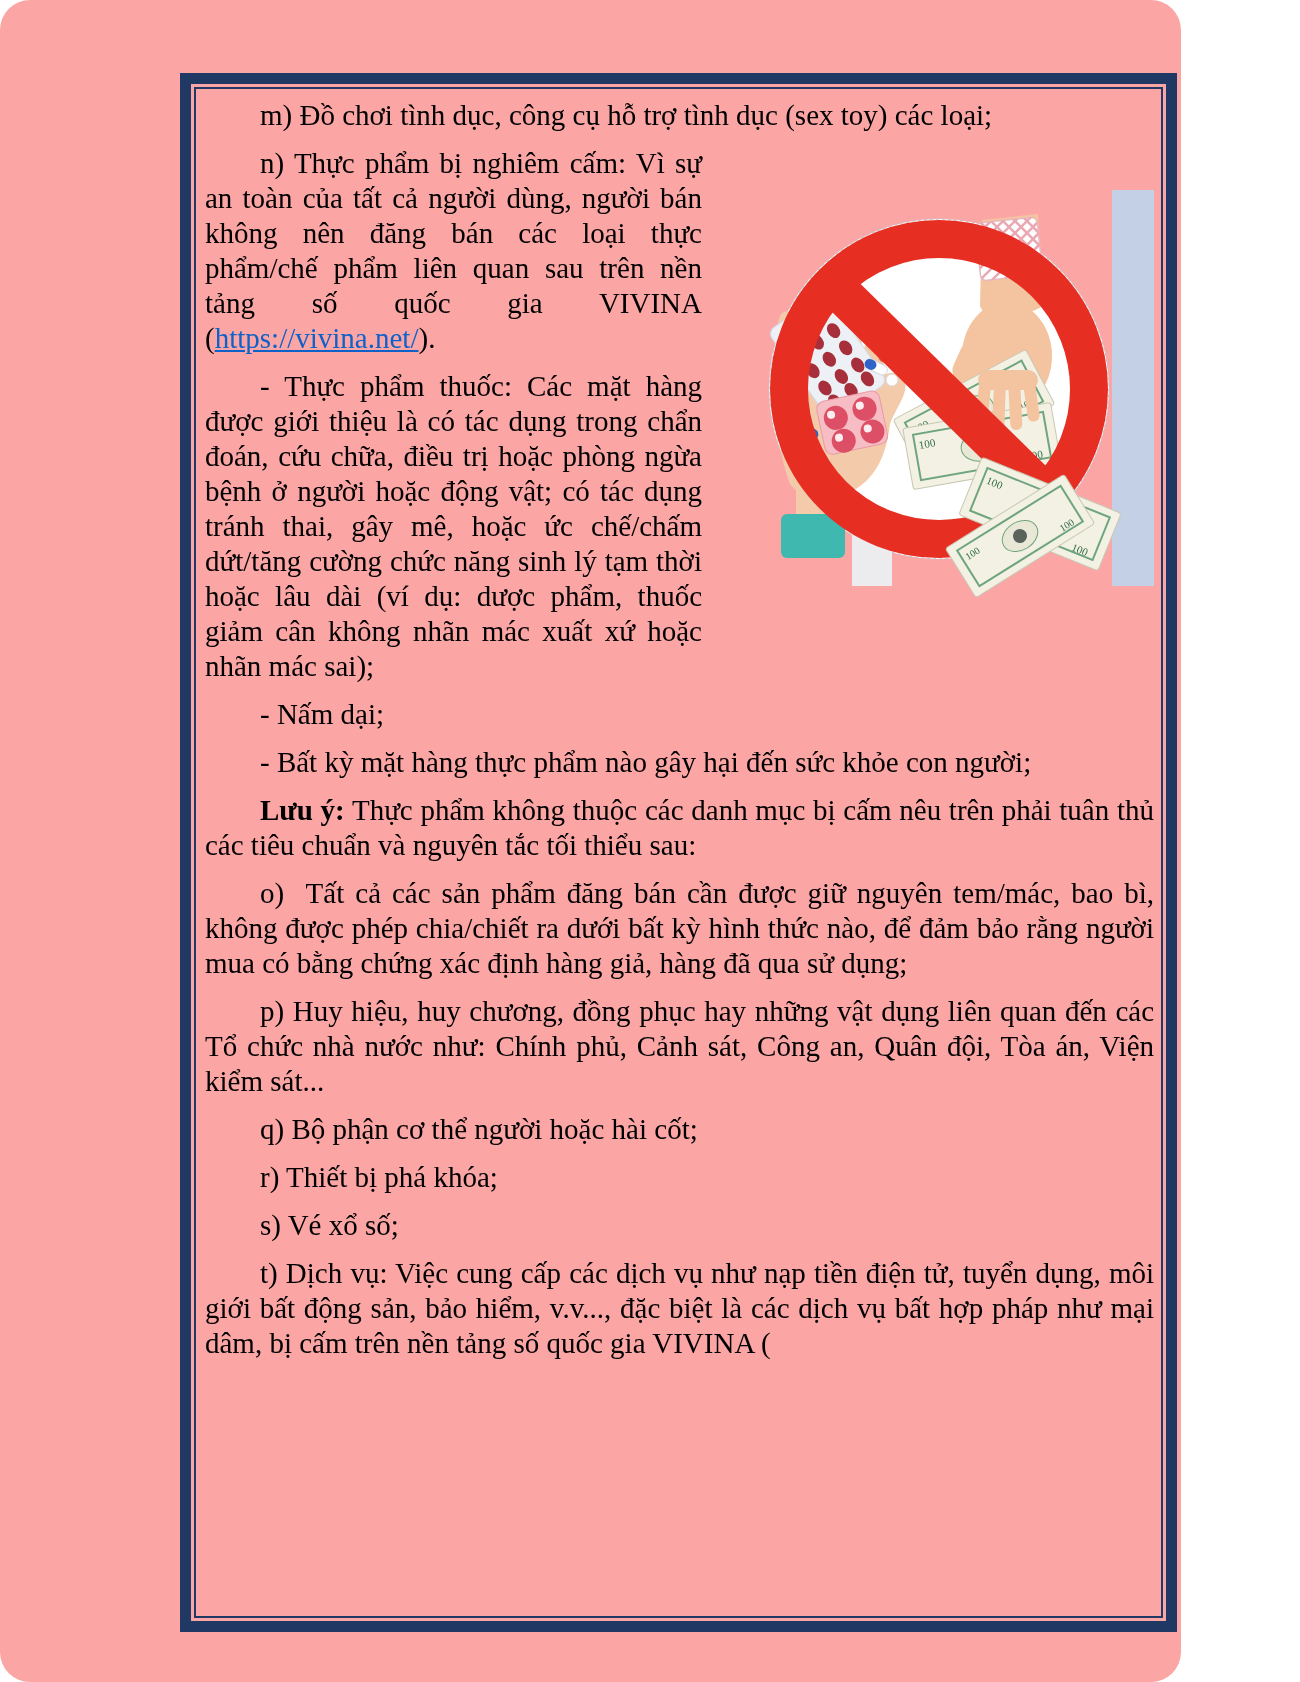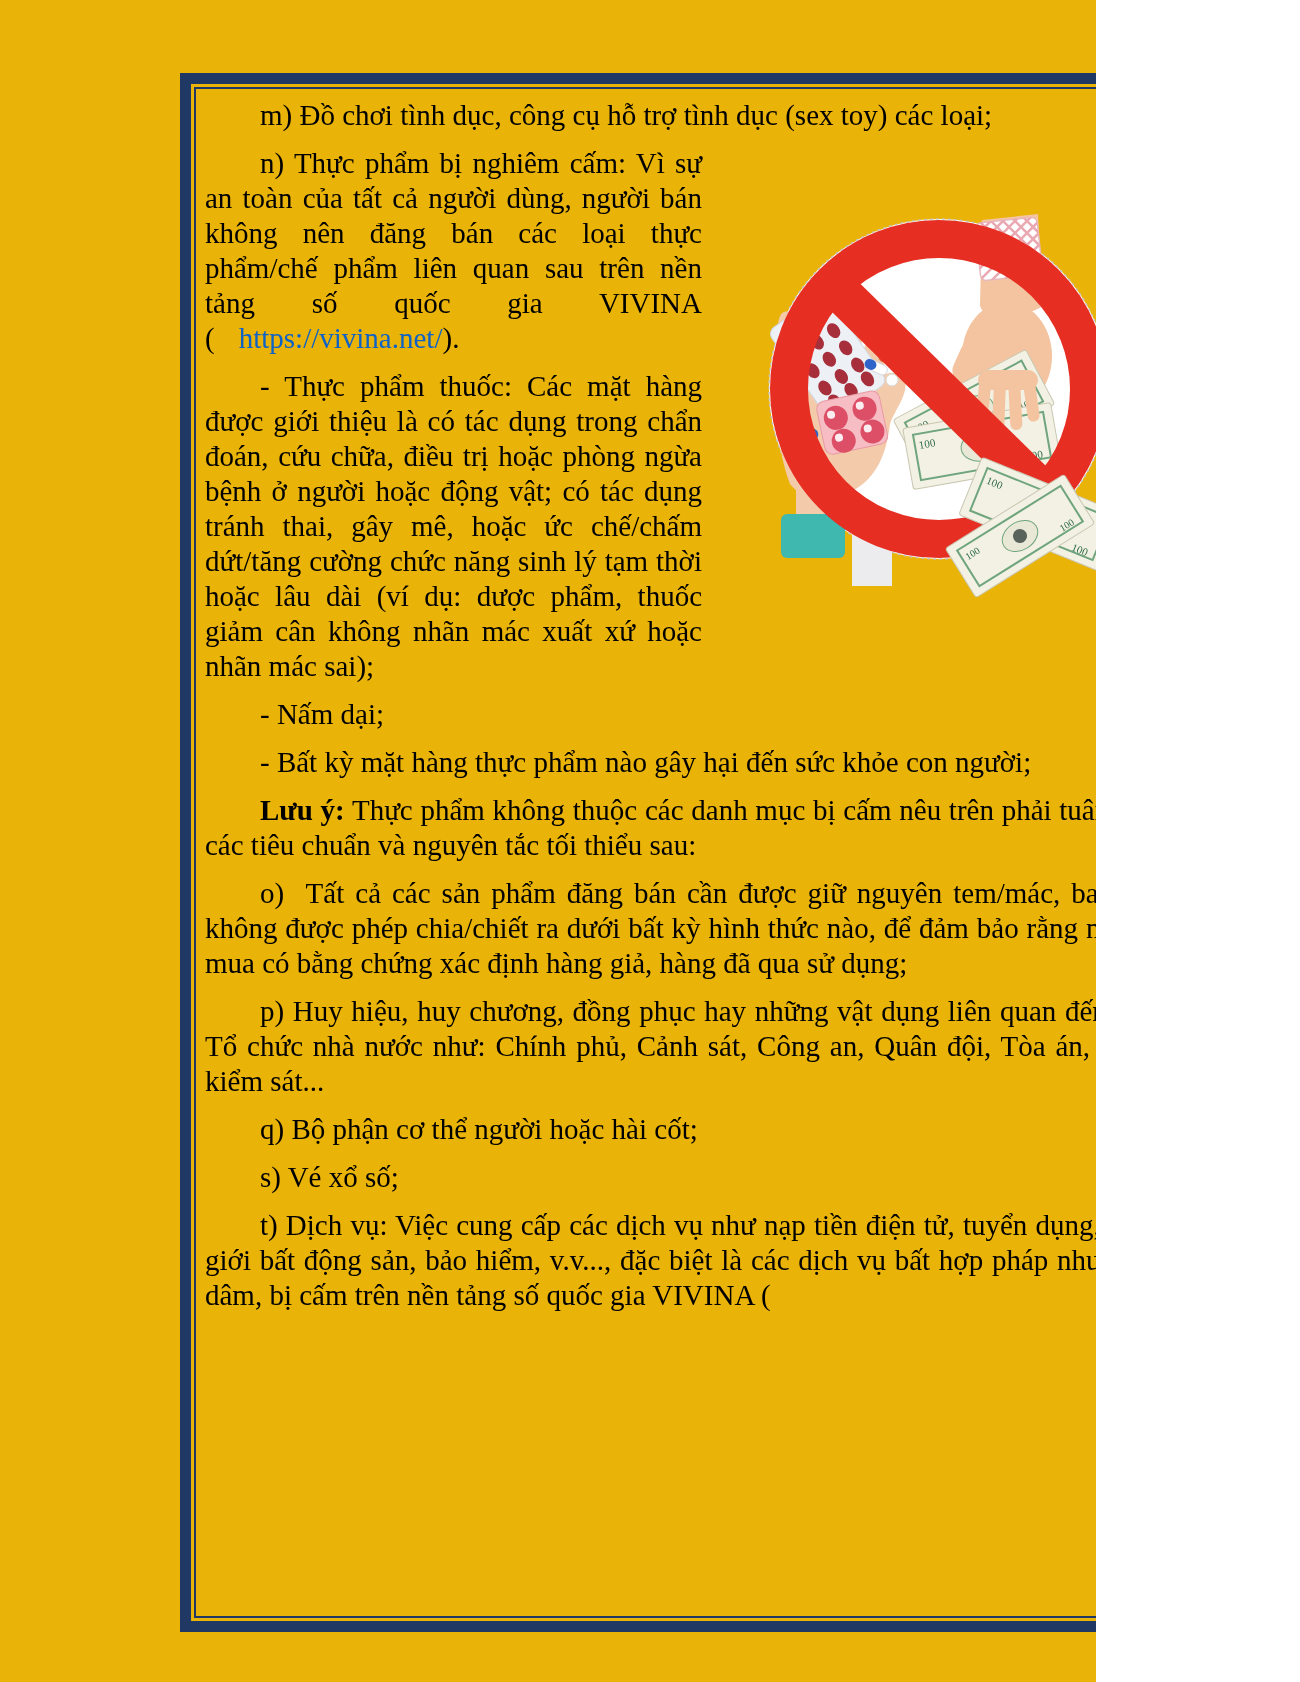--- a/index.html
+++ b/index.html
@@ -1,22 +1,23 @@
 <!DOCTYPE html>
 <html lang="vi"><head>
 <meta charset="utf-8">
 <style>
   html,body{margin:0;padding:0;background:#ffffff;}
   .page{
     position:relative;
-    width:1096px;height:1682px;
-    background:#eab308;
+    width:1181px;height:1682px;
+    background:#fca5a5;
     font-family:"Liberation Serif","DejaVu Serif",serif;
     color:#000;
     overflow:hidden;
+    border-radius:30px;
   }
   .frame{
     position:absolute;left:180px;top:73px;
     width:997px;height:1559px;
     border:11px solid #1f3864;
     box-sizing:border-box;
   }
   .frame-inner{
     position:absolute;inset:3px;
     border:2px solid #1f3864;
@@ -28,22 +29,22 @@
     line-height:35px;
     text-align:justify;
   }
   .content p{
     margin:0 0 13px 0;
     text-indent:55px;
   }
   .content p:last-child{margin-bottom:0;}
   a.link{
     color:#0d62c9;
+    text-decoration:underline;
     cursor:pointer;
-    margin-left:24px;
   }
   .note-label{
     font-weight:bold;
   }
   .illu{
     float:right;
     width:430px;height:432px;
     margin:38px 0 2px 22px;
   }
   .illu svg{display:block;width:430px;height:432px;}
@@ -207,20 +208,21 @@
         <p>- Nấm dại;</p>
         <p>- Bất kỳ mặt hàng thực phẩm nào gây hại đến sức khỏe con người;</p>
 
         <p>
           <span class="note-label">Lưu ý:</span><span> Thực phẩm không thuộc các danh mục bị cấm nêu trên phải tuân thủ các tiêu chuẩn và nguyên tắc tối thiểu sau:</span>
         </p>
 
         <p>o)&nbsp; Tất cả các sản phẩm đăng bán cần được giữ nguyên tem/mác, bao bì, không được phép chia/chiết ra dưới bất kỳ hình thức nào, để đảm bảo rằng người mua có bằng chứng xác định hàng giả, hàng đã qua sử dụng;</p>
         <p>p) Huy hiệu, huy chương, đồng phục hay những vật dụng liên quan đến các Tổ chức nhà nước như: Chính phủ, Cảnh sát, Công an, Quân đội, Tòa án, Viện kiểm sát...</p>
         <p>q) Bộ phận cơ thể người hoặc hài cốt;</p>
+        <p>r) Thiết bị phá khóa;</p>
         <p>s) Vé xổ số;</p>
 
         <p>
           <span>t) Dịch vụ: Việc cung cấp các dịch vụ như nạp tiền điện tử, tuyển dụng, môi giới bất động sản, bảo hiểm, v.v..., đặc biệt là các dịch vụ bất hợp pháp như mại dâm, bị cấm trên nền tảng số quốc gia VIVINA (</span>
         </p>
 
       </div>
     </div>
   </div>
 </div>

